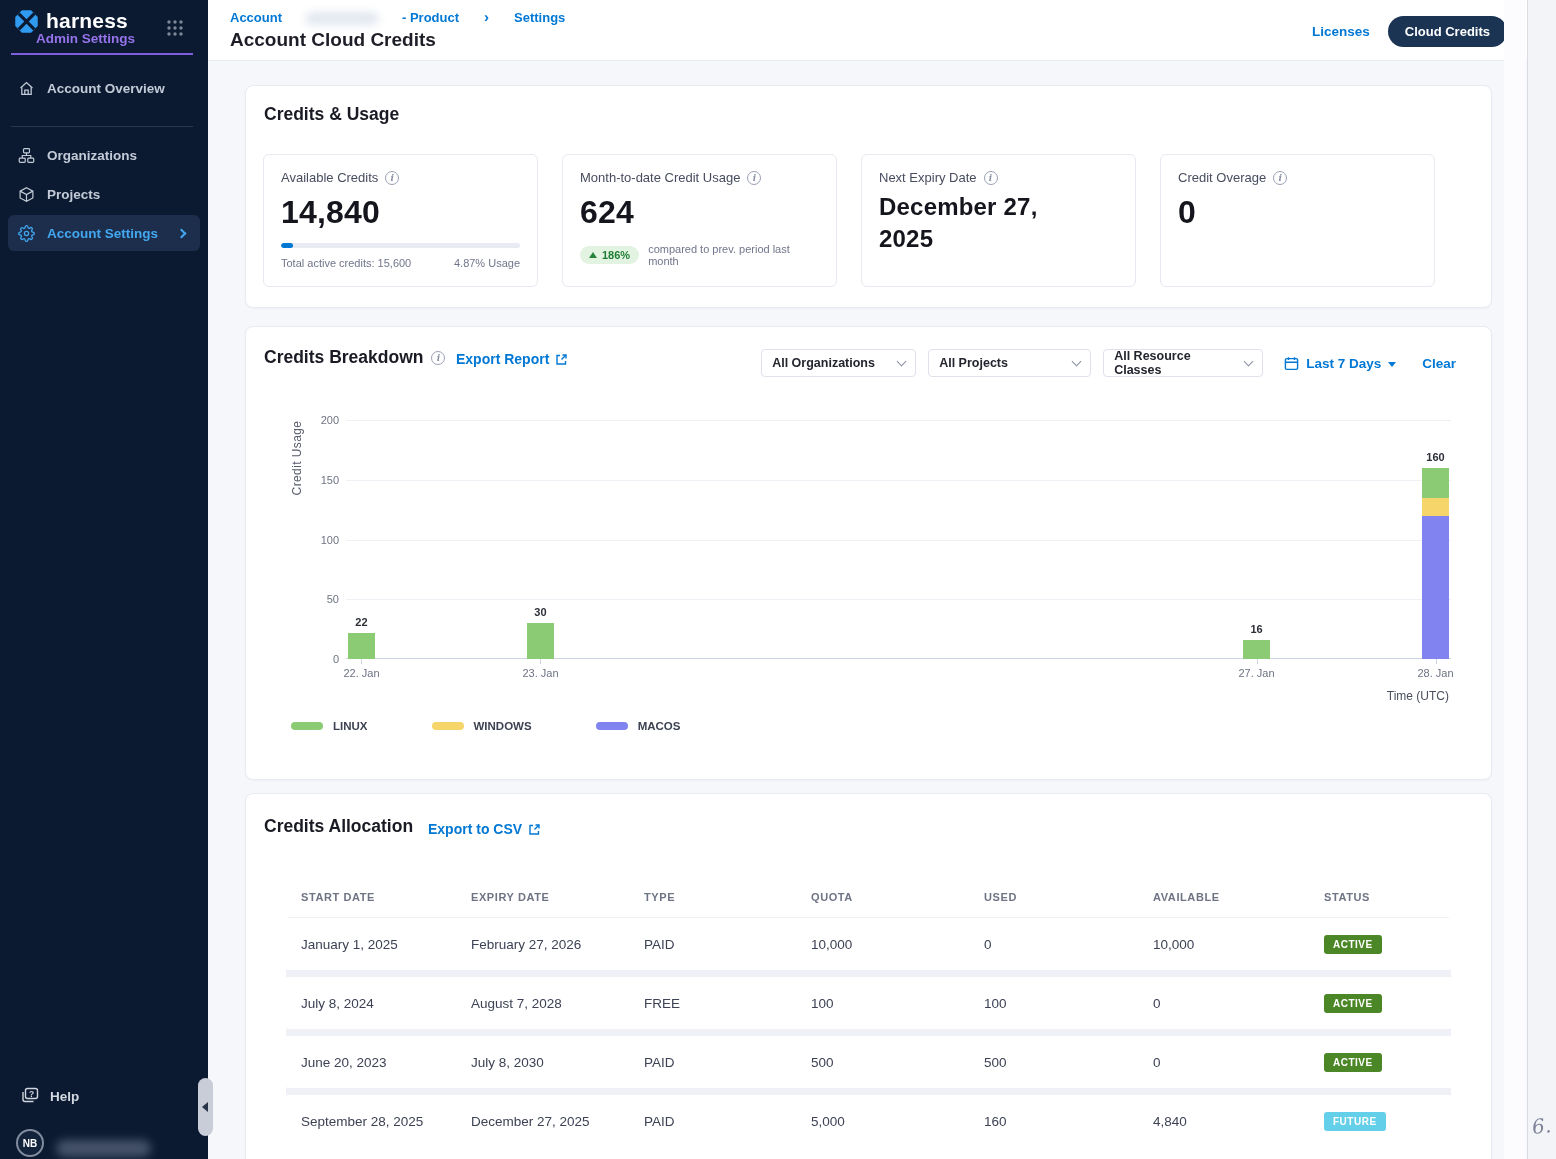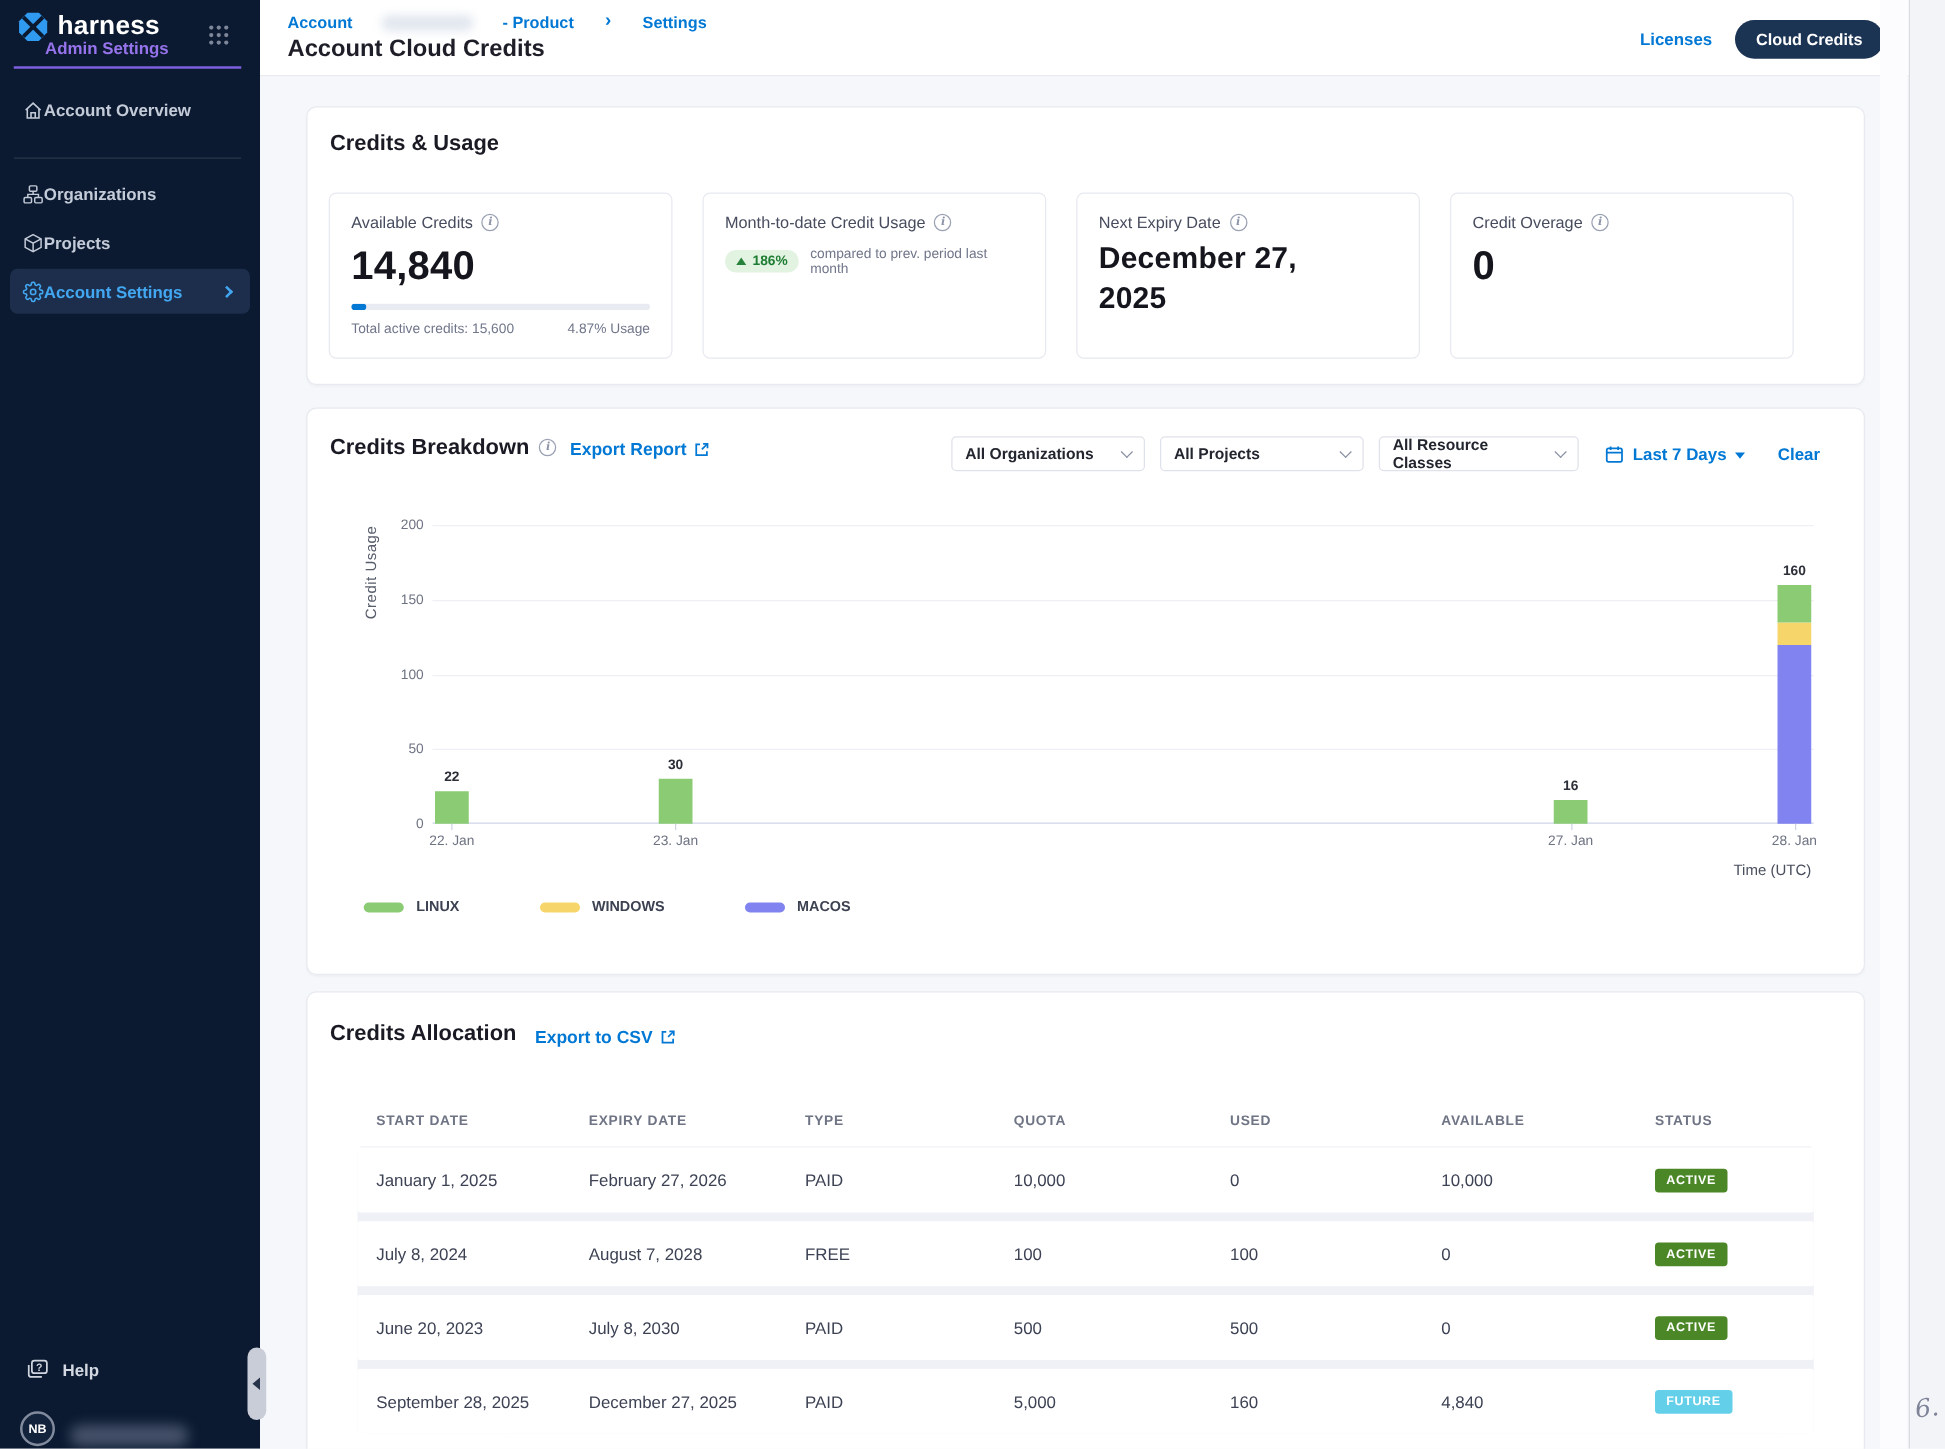--- a/index.html
+++ b/index.html
@@ -9,21 +9,21 @@
   a { text-decoration:none; }
 
   
   .sidebar { position:absolute; left:0; top:0; width:208px; height:1159px; background:#0b1a31; z-index:5; }
   .logo-row { position:absolute; left:14px; top:9px; display:flex; align-items:flex-start; gap:7px; }
   .brand { color:#fff; font-size:21px; font-weight:700; letter-spacing:.2px; }
   .grid-icon { position:absolute; left:166px; top:19px; color:#7e8799; cursor:pointer; }
   .subtitle { position:absolute; left:36px; top:31px; color:#9673ea; font-size:13.5px; font-weight:700; }
   .purple-rule { position:absolute; left:11px; top:53px; width:182px; height:2px; background:#7d5fe0; }
   #nav { position:absolute; top:70px; left:0; right:0; }
-  .nav-item { height:36px; margin:0 8px 3px; display:flex; align-items:center; padding-left:10px; 
+  .nav-item { height:36px; margin:0 8px 3px; display:flex; align-items:center; padding-left:10px; gap:12px;
               color:#c4cbd8; font-size:13.5px; font-weight:600; border-radius:6px; cursor:pointer; }
   .nav-item.active { background:#1c2e4c; color:#42a7f0; }
   .nicon { display:inline-flex; width:17px; }
   .nav-chev { margin-left:auto; margin-right:15px; width:7px; height:7px;
               border-right:2px solid currentColor; border-top:2px solid currentColor; transform:rotate(45deg); }
   .nav-divider { height:1px; background:rgba(255,255,255,.13); margin:20px 15px 10px 11px; }
   .help-row { position:absolute; left:20px; top:1086px; display:flex; align-items:center; gap:10px;
               color:#d3d8e1; font-size:13.5px; font-weight:600; cursor:pointer; }
   .avatar-row { position:absolute; left:16px; top:1129px; display:flex; align-items:flex-end; }
   .avatar { width:28px; height:28px; border-radius:50%; border:2px solid #828b9d; background:#13233c;
@@ -244,20 +244,21 @@
       <div class="card-foot">
         <span>Total active credits: 15,600</span>
         <span>4.87% Usage</span>
       </div>
     </div>
     <div class="card">
       <div class="card-label">
         <span>Month-to-date Credit Usage</span>
         <span class="info"></span>
       </div>
+      <div class="card-value">624</div>
       <div class="delta-row">
         <span class="delta-pill">
           <span class="tri-up"></span>
           <span>186%</span>
         </span>
         <span class="delta-note">compared to prev. period last month</span>
       </div>
     </div>
     <div class="card">
       <div class="card-label">

